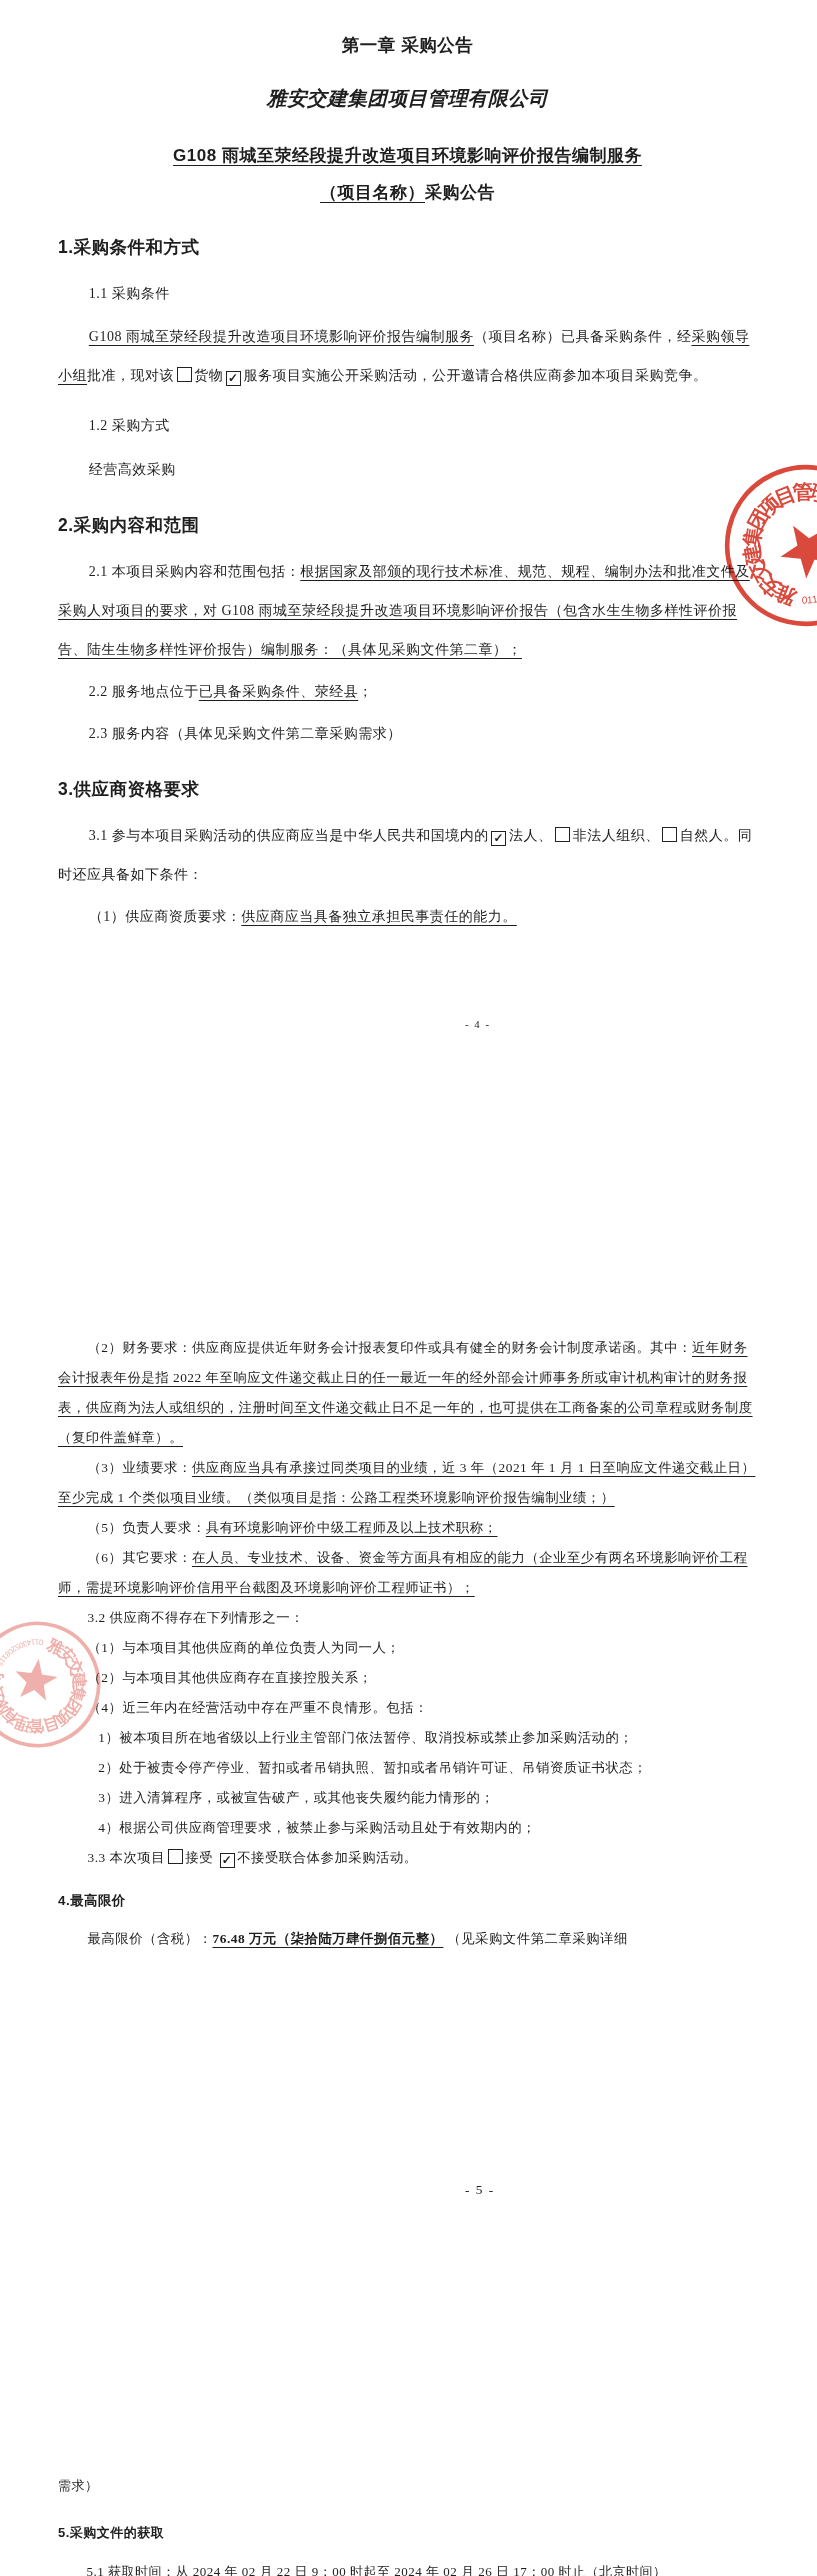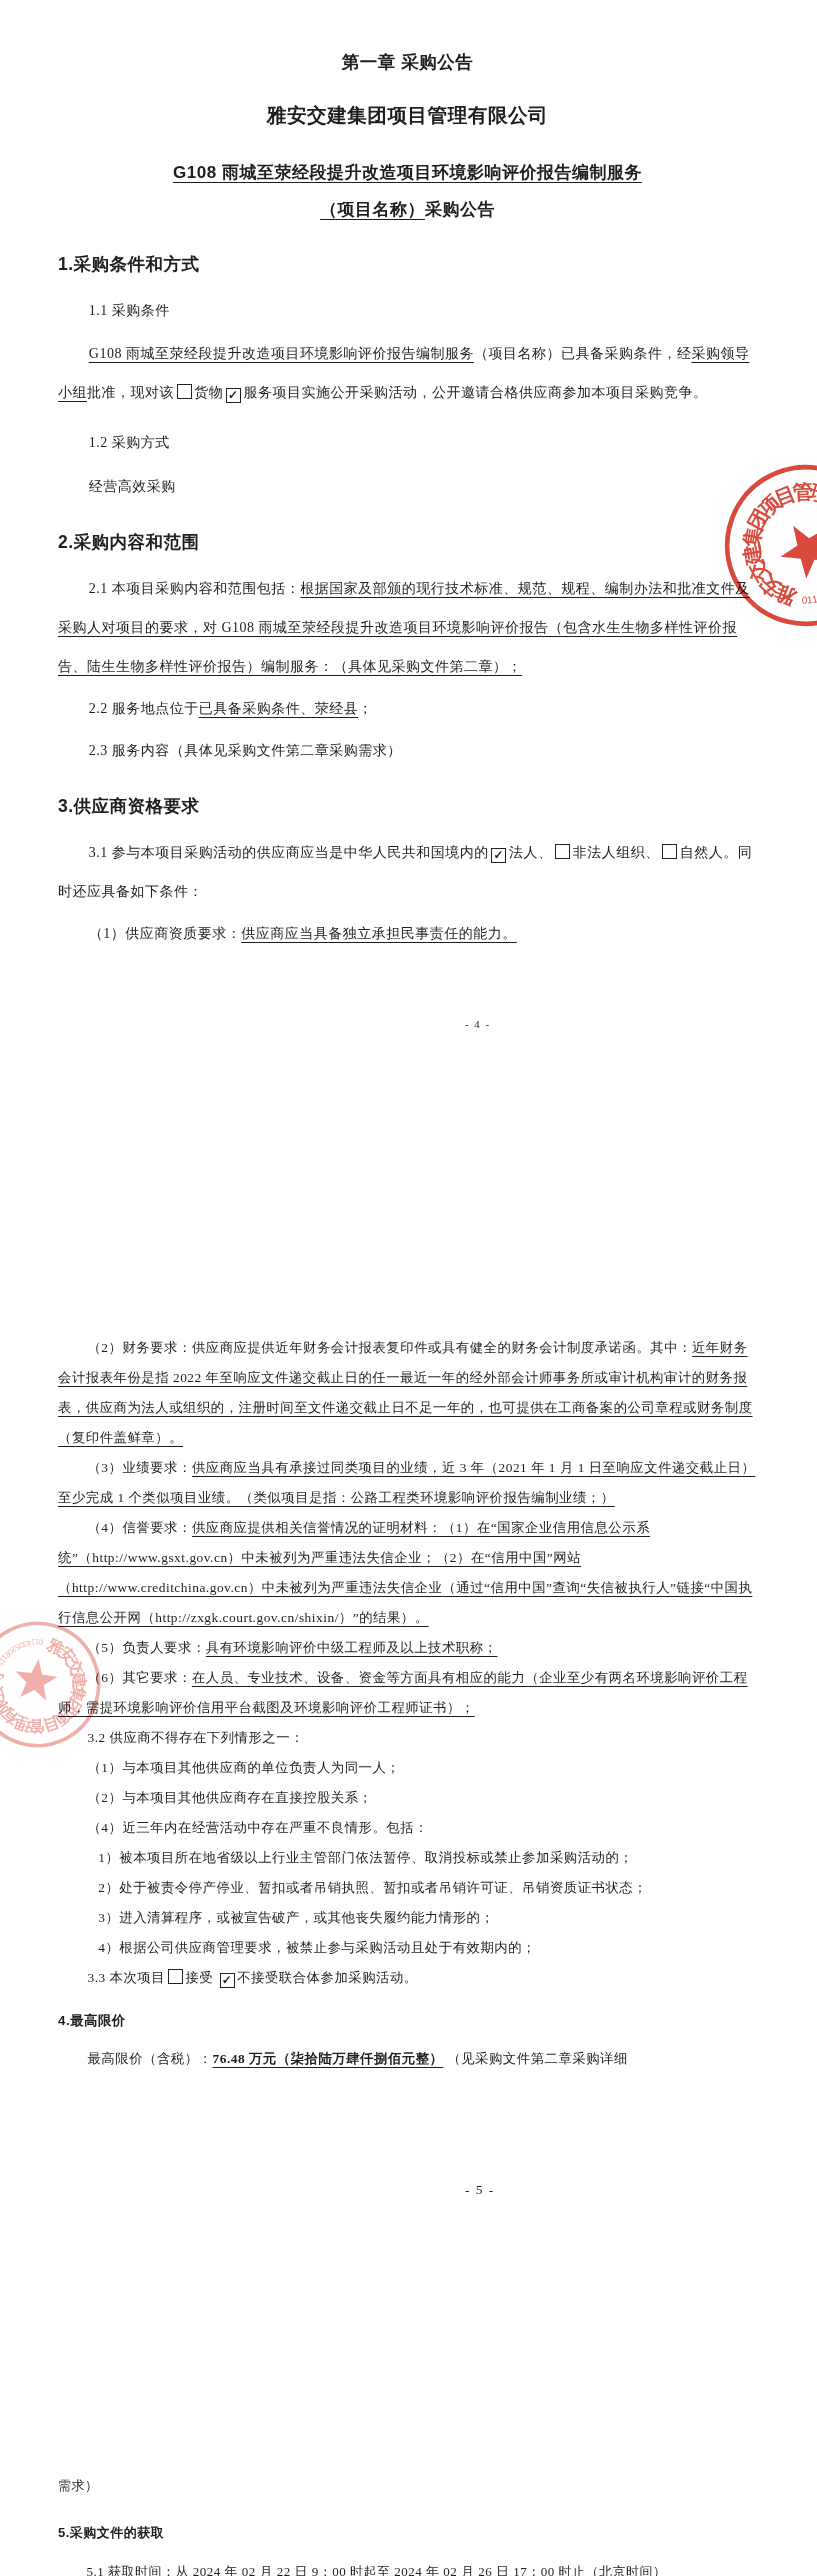--- a/index.html
+++ b/index.html
@@ -3,32 +3,32 @@
 <meta charset="utf-8">
 <style>
   html,body{margin:0;padding:0;}
   body{
     width:818px;height:3468px;position:relative;overflow:hidden;
     background:#ffffff;color:#1e1e1e;
     font-family:"Liberation Serif", serif;
   }
   .doc{position:relative;width:100%;height:100%;}
   .page{position:relative;padding-left:58px;padding-right:61px;box-sizing:border-box;}
-  .page-1{padding-top:50px;height:1303px;}
+  .page-1{padding-top:33px;height:1303px;}
   .page-2{padding-top:30px;height:1164px;}
   .page-3{padding-top:3.1px;height:1001px;}
 
   .blk{font-size:14px;line-height:39px;letter-spacing:0.5px;}
   .page-2 .blk{font-size:13.4px;line-height:30px;}
   .page-3 .blk{font-size:13px;line-height:31px;}
 
   .t1{text-align:center;font-family:"Liberation Sans",sans-serif;font-weight:bold;
       font-size:17.5px;line-height:24px;margin-bottom:28px;}
   .t2{text-align:center;font-family:"Liberation Sans",sans-serif;font-weight:bold;
-      font-size:19.6px;line-height:26px;margin-bottom:26px;}
+      font-size:19.6px;line-height:26px;margin-bottom:26px;font-style:italic;}
   .t3{text-align:center;font-family:"Liberation Sans",sans-serif;font-weight:bold;
       font-size:17px;line-height:37px;}
   .h{font-family:"Liberation Sans",sans-serif;font-weight:bold;font-size:17.5px;
      line-height:21.6px;margin:26px 0 15.5px 0;text-indent:0;}
   .page-2 .h{margin:13.4px 0 7.2px 0;}
   .page-3 .h{margin:15.5px 0 8.2px 0;}
   .sub{text-indent:2.2em;margin:11.3px 0 4.1px 0;}
   .p{margin:0;}
   .page-1 .p{margin:3.1px 0;}
   .ind2{text-indent:2.2em;}
@@ -70,21 +70,20 @@
         <div class="blk p ind2"><span>2.2 服务地点位于</span><span class="u">已具备采购条件、荥经县</span><span>；</span></div>
         <div class="blk p ind2"><span>2.3 服务内容（具体见采购文件第二章采购需求）</span></div>
         <div class="blk h"><span>3.供应商资格要求</span></div>
         <div class="blk p ind2"><span>3.1 参与本项目采购活动的供应商应当是中华人民共和国境内的</span><span class="cb">✓</span><span>法人、</span><span class="cb"></span><span>非法人组织、</span><span class="cb"></span><span>自然人。同时还应具备如下条件：</span></div>
         <div class="blk p ind2"><span>（1）供应商资质要求：</span><span class="u">供应商应当具备独立承担民事责任的能力。</span></div>
         <div class="blk pagenum"><span>- 4 -</span></div>
       </div>
       <div class="page page-2">
         <div class="blk p ind2"><span>（2）财务要求：供应商应提供近年财务会计报表复印件或具有健全的财务会计制度承诺函。其中：</span><span class="u">近年财务会计报表年份是指 2022 年至响应文件递交截止日的任一最近一年的经外部会计师事务所或审计机构审计的财务报表，供应商为法人或组织的，注册时间至文件递交截止日不足一年的，也可提供在工商备案的公司章程或财务制度（复印件盖鲜章）。</span></div>
         <div class="blk p ind2"><span>（3）业绩要求：</span><span class="u">供应商应当具有承接过同类项目的业绩，近 3 年（2021 年 1 月 1 日至响应文件递交截止日）至少完成 1 个类似项目业绩。（类似项目是指：公路工程类环境影响评价报告编制业绩；）</span></div>
-        <div class="blk p ind2"><span>（4）信誉要求：</span><span class="u">供应商应提供相关信誉情况的证明材料：（1）在“国家企业信用信息公示系统”（http://www.gsxt.gov.cn）中未被列为严重违法失信企业；（2）在“信用中国”网站（http://www.creditchina.gov.cn）中未被列为严重违法失信企业（通过“信用中国”查询“失信被执行人”链接“中国执行信息公开网（http://zxgk.court.gov.cn/shixin/）”的结果）。</span></div>
         <div class="blk p ind2"><span>（5）负责人要求：</span><span class="u">具有环境影响评价中级工程师及以上技术职称；</span></div>
         <div class="blk p ind2"><span>（6）其它要求：</span><span class="u">在人员、专业技术、设备、资金等方面具有相应的能力（企业至少有两名环境影响评价工程师，需提环境影响评价信用平台截图及环境影响评价工程师证书）；</span></div>
         <div class="blk p ind2"><span>3.2 供应商不得存在下列情形之一：</span></div>
         <div class="blk p ind2"><span>（1）与本项目其他供应商的单位负责人为同一人；</span></div>
         <div class="blk p ind2"><span>（2）与本项目其他供应商存在直接控股关系；</span></div>
         <div class="blk p ind2"><span>（4）近三年内在经营活动中存在严重不良情形。包括：</span></div>
         <div class="blk p ind3"><span>1）被本项目所在地省级以上行业主管部门依法暂停、取消投标或禁止参加采购活动的；</span></div>
         <div class="blk p ind3"><span>2）处于被责令停产停业、暂扣或者吊销执照、暂扣或者吊销许可证、吊销资质证书状态；</span></div>
         <div class="blk p ind3"><span>3）进入清算程序，或被宣告破产，或其他丧失履约能力情形的；</span></div>
         <div class="blk p ind3"><span>4）根据公司供应商管理要求，被禁止参与采购活动且处于有效期内的；</span></div>

